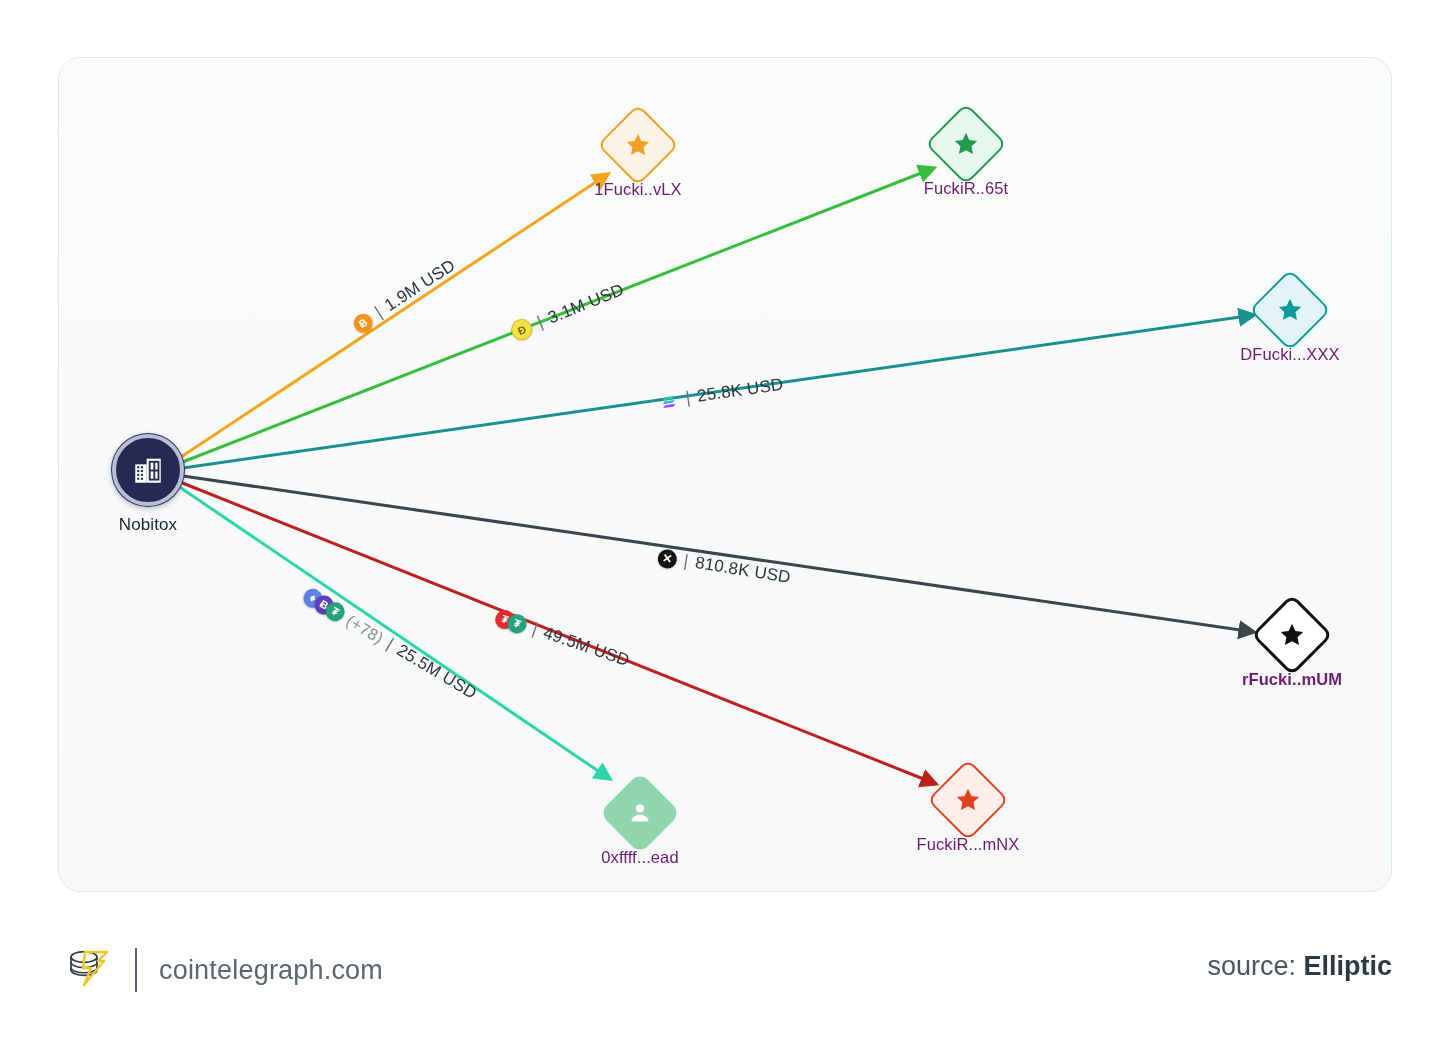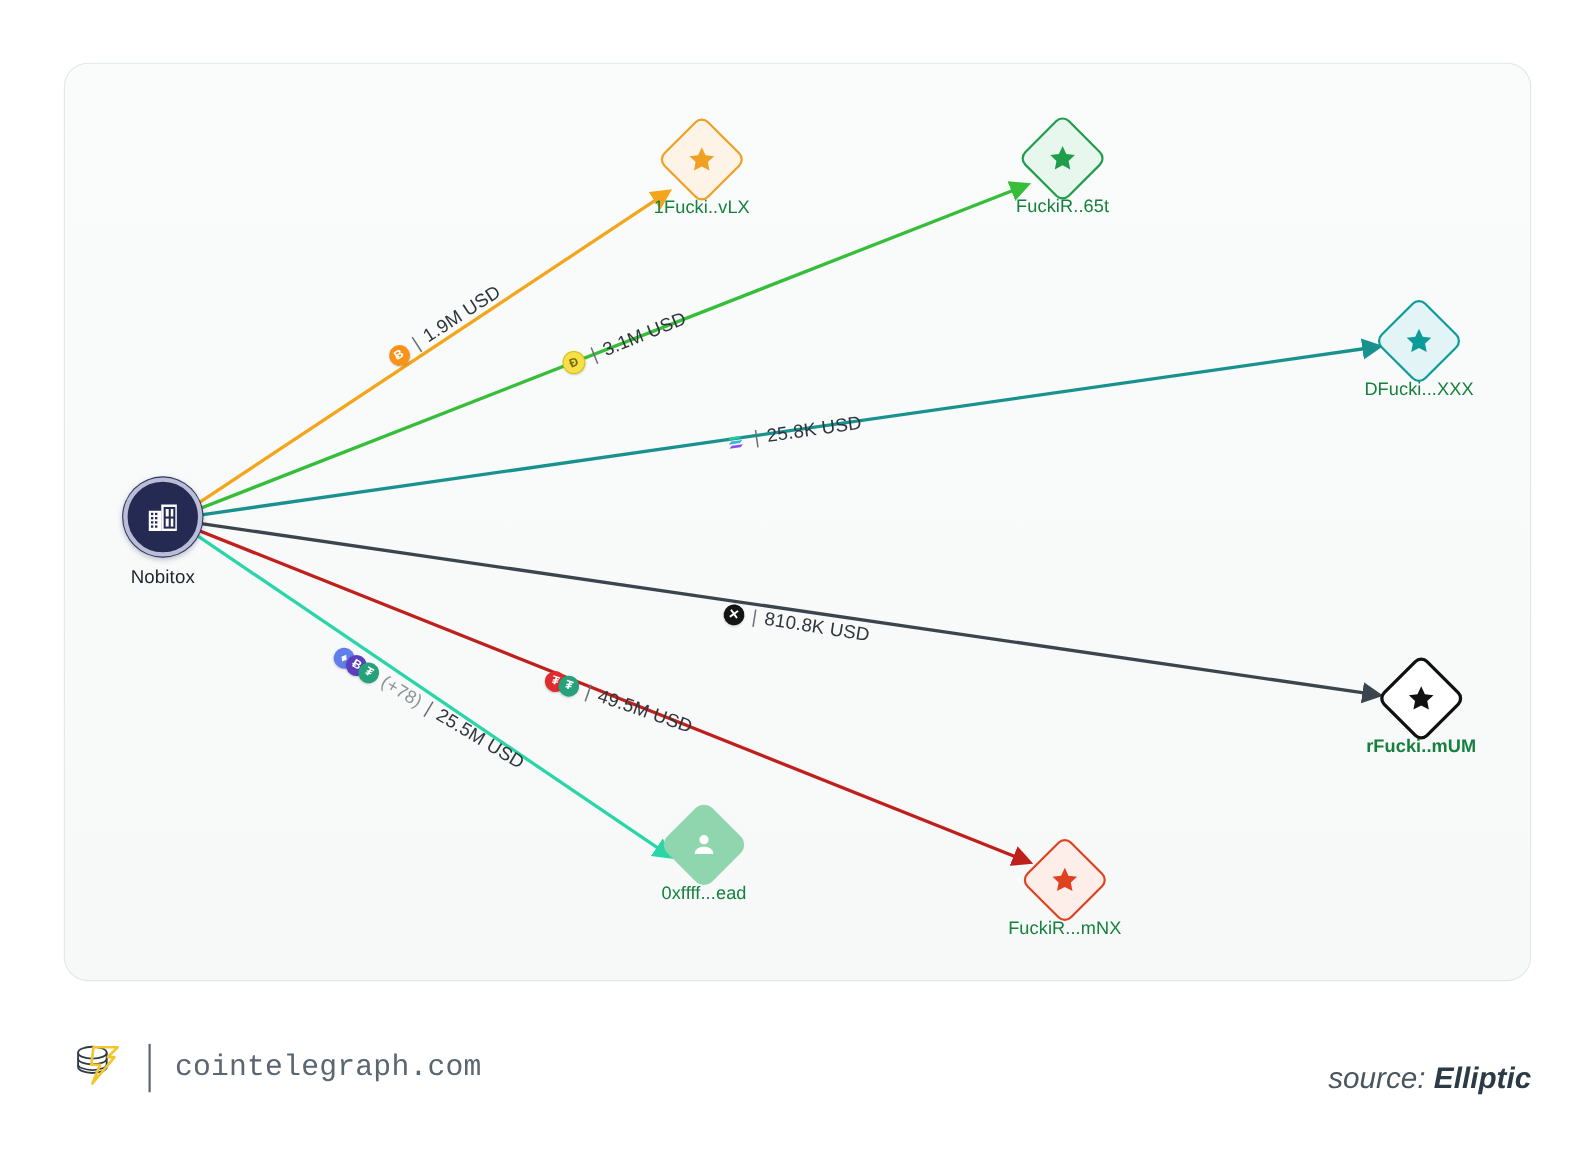--- a/index.html
+++ b/index.html
@@ -16,21 +16,21 @@
     border:1.5px solid #dfe7e7;
     border-radius:22px;
     box-sizing:border-box;
   }
   #edge-layer{position:absolute;left:0;top:0;width:1450px;height:1053px;pointer-events:none;}
   .node{position:absolute;transform:translate(-50%,-50%);}
   .node-label{
     position:absolute;left:50%;transform:translateX(-50%);
     top:100%;margin-top:6px;
     white-space:nowrap;
-    font-size:16.5px;color:#15803d;
+    font-size:16.5px;color:#701a75;
     letter-spacing:.1px;
   }
   .diamond{
     width:58px;height:58px;
     transform:rotate(45deg);
     border-radius:9px;
     box-sizing:border-box;
     display:flex;align-items:center;justify-content:center;
   }
   .diamond .glyph{transform:rotate(-45deg);display:block;line-height:0;}
@@ -61,26 +61,26 @@
     display:inline-flex;align-items:center;justify-content:center;
     font-size:11px;font-weight:bold;color:#fff;
     flex:0 0 auto;
     box-shadow:0 1px 2px rgba(0,0,0,.18);
   }
   .coinstack{display:inline-flex;align-items:center;}
   .coinstack .coin{margin-right:-6px;}
   .coinstack .coin:last-child{margin-right:0;}
   
   #footer{position:absolute;left:58px;top:925px;width:1334px;height:90px;}
-  #footer-left{position:absolute;left:5px;top:18px;display:flex;align-items:center;gap:22px;font-family:Liberation Mono, monospace;}
+  #footer-left{position:absolute;left:5px;top:18px;display:flex;align-items:center;gap:22px;}
   #footer-divider{width:2px;height:44px;background:#5a6671;}
   #site-name{font-size:27px;color:#5a6671;letter-spacing:.2px;}
   #source-note{
     position:absolute;right:0;top:26px;
-    font-size:27px;color:#4a565f;font-style:italic;margin-top:14px;
+    font-size:27px;color:#4a565f;
   }
   #source-note .brand{font-weight:bold;color:#2b3a45;}
 </style>
 </head>
 <body>
 
 <div id="graph-panel"></div>
 
 <svg id="edge-layer" viewBox="0 0 1450 1053">
   <defs>
@@ -172,21 +172,21 @@
   <div class="diamond" style="border:3px solid #111111;background:#ffffff;">
     <span class="glyph">
       <svg width="28" height="28" viewBox="0 0 24 24">
           <path d="M12 2.4l2.9 6.2 6.7.8-4.9 4.6 1.3 6.6L12 17.4 5.9 20.6l1.3-6.6L2.4 9.4l6.7-.8z" fill="#111111"></path>
         </svg>
     </span>
   </div>
   <div class="node-label">rFucki..mUM</div>
 </div>
 
-<div class="node" id="node-eth" style="left:640px;top:768px;">
+<div class="node" id="node-eth" style="left:640px;top:813px;">
   <div class="diamond" style="border:none;background:#8fd6ae;border-radius:11px;">
     <span class="glyph">
       <svg width="28" height="28" viewBox="0 0 24 24">
         <circle cx="12" cy="8" r="3.6" fill="#ffffff"></circle>
         <path d="M4.8 19.2c0-3.6 3.2-5.6 7.2-5.6s7.2 2 7.2 5.6z" fill="#ffffff"></path>
       </svg>
     </span>
   </div>
   <div class="node-label">0xffff...ead</div>
 </div>

